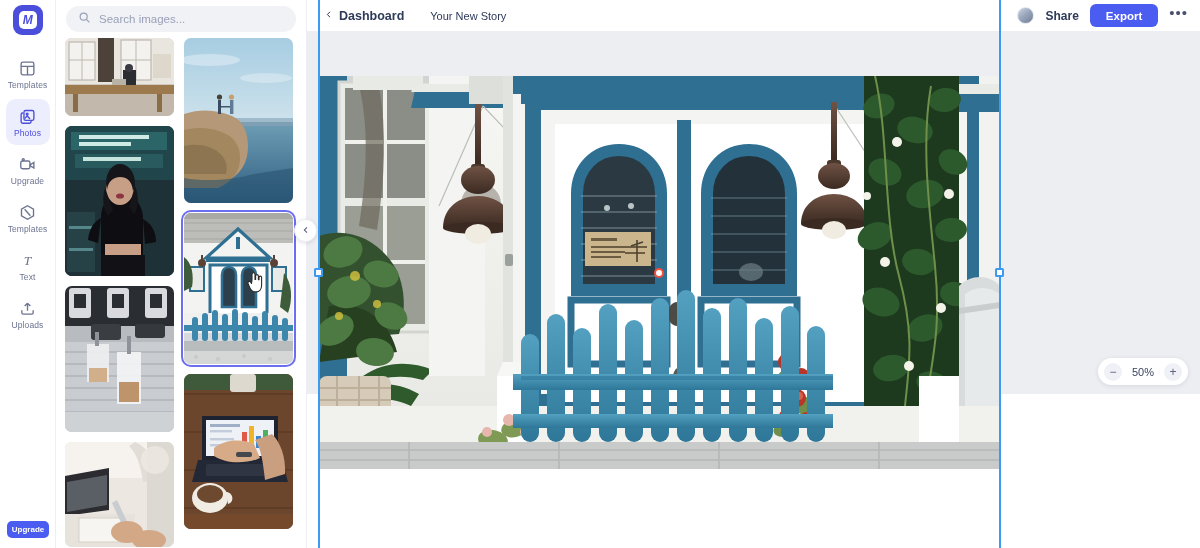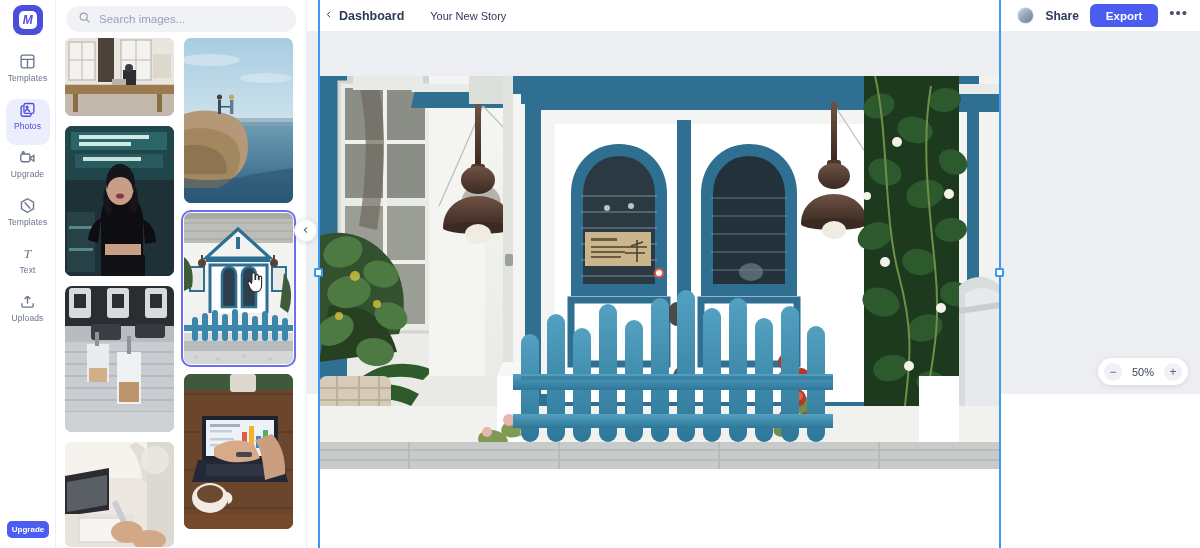--- a/index.html
+++ b/index.html
@@ -27,21 +27,21 @@
   }
   .logo .glyph {
     width: 18px; height: 18px; border-radius: 5px; background: #ffffff;
     color: #4b4ddb; font-size: 12px; font-weight: bold; font-style: italic;
     display: flex; align-items: center; justify-content: center;
     line-height: 1; letter-spacing: -0.5px;
   }
   .rail-items { margin-top: 16px; width: 100%; display: flex; flex-direction: column; align-items: center; }
   .rail-item {
     width: 44px; height: 46px; margin-bottom: 2px; border-radius: 10px;
-    display: flex; flex-direction: column; align-items: center; justify-content: flex-start;
+    display: flex; flex-direction: column; align-items: center; justify-content: center;
     cursor: pointer; color: #6b7390;
   }
   .rail-item.active { background: #eceefe; color: #4b4ddb; }
   .rail-item .ic { height: 20px; display: flex; align-items: center; justify-content: center; }
   .rail-item .lbl { font-size: 8.5px; margin-top: 3px; letter-spacing: .1px; line-height: 1; }
   .rail-item.active .lbl { color: #4b4ddb; }
   .upgrade {
     position: absolute; bottom: 10px; left: 7px;
     width: 42px; height: 17px; border-radius: 5px;
     background: #4b5cf0; color: #fff; font-size: 8px; font-weight: bold;

